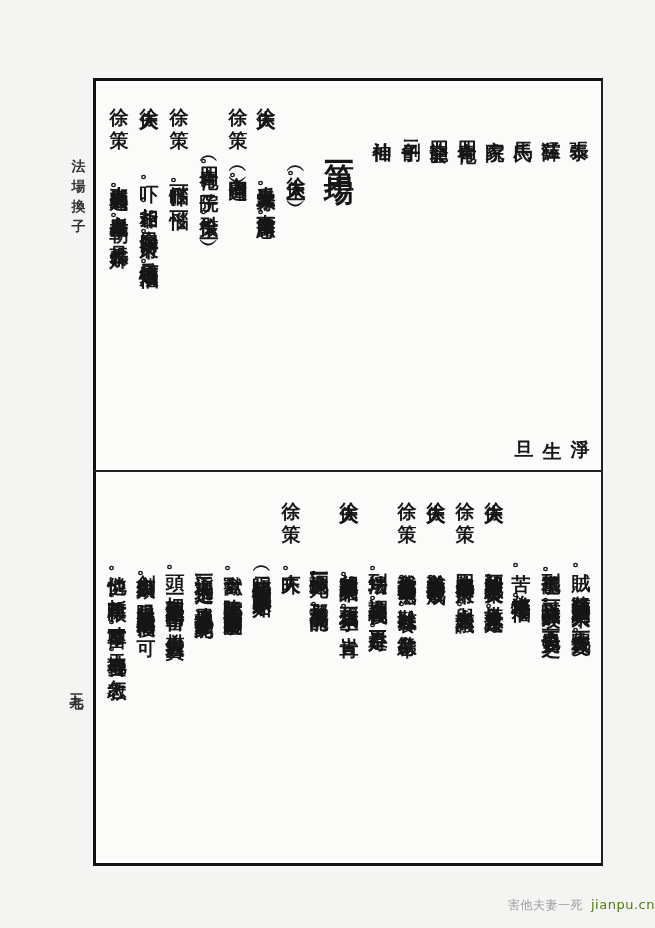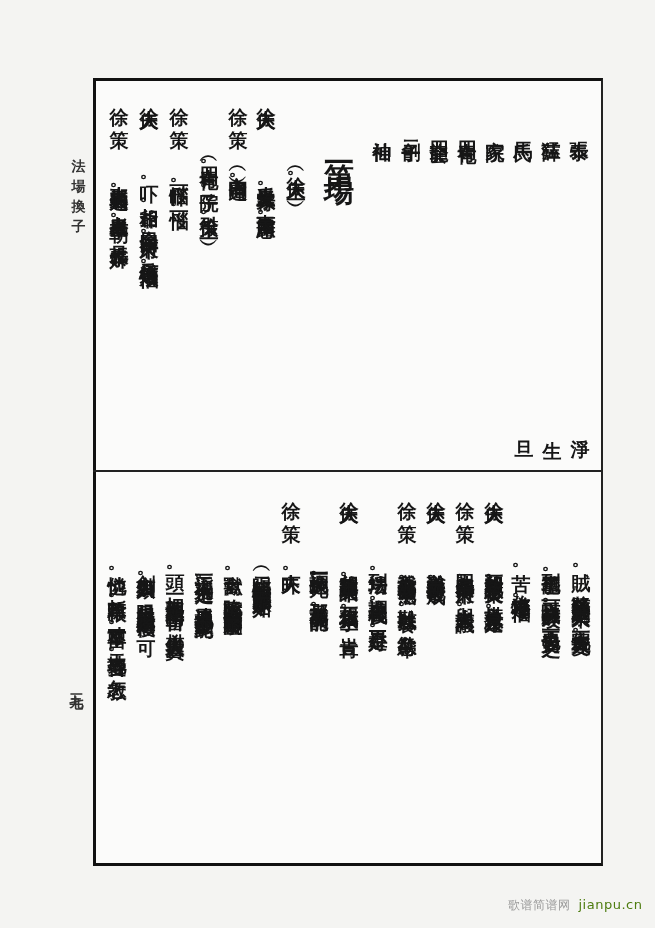--- a/index.html
+++ b/index.html
@@ -122,14 +122,14 @@
 
   <div class="col" style="left:251px; top:560px;">（唱二簧快三眼）恨薛剛小奴才不如</div>
   <div class="col" style="left:222px; top:560px;">禽獸。吃醉了酒全不顧滿面含羞闖下了</div>
   <div class="col" style="left:193px; top:560px;">滔天禍一人逃走。連累他二爹娘不能到</div>
   <div class="col" style="left:164px; top:560px;">頭。把一個兩遼王午門斬首。樊夫人拔寶</div>
   <div class="col" style="left:135px; top:560px;">劍自刎人頭。眼見得忠良臣之嗣無後。可</div>
   <div class="col" style="left:106px; top:560px;">憐他。斬草除根。寸草不留。天地含憂。怎教</div>
 </div>
 
 <div class="watermark">
-  <span>歌谱简谱网</span><span class="domain">jianpu.cn</span>
+  <span>害他夫妻一死</span><span class="domain">jianpu.cn</span>
 </div>
 
 </body></html>

